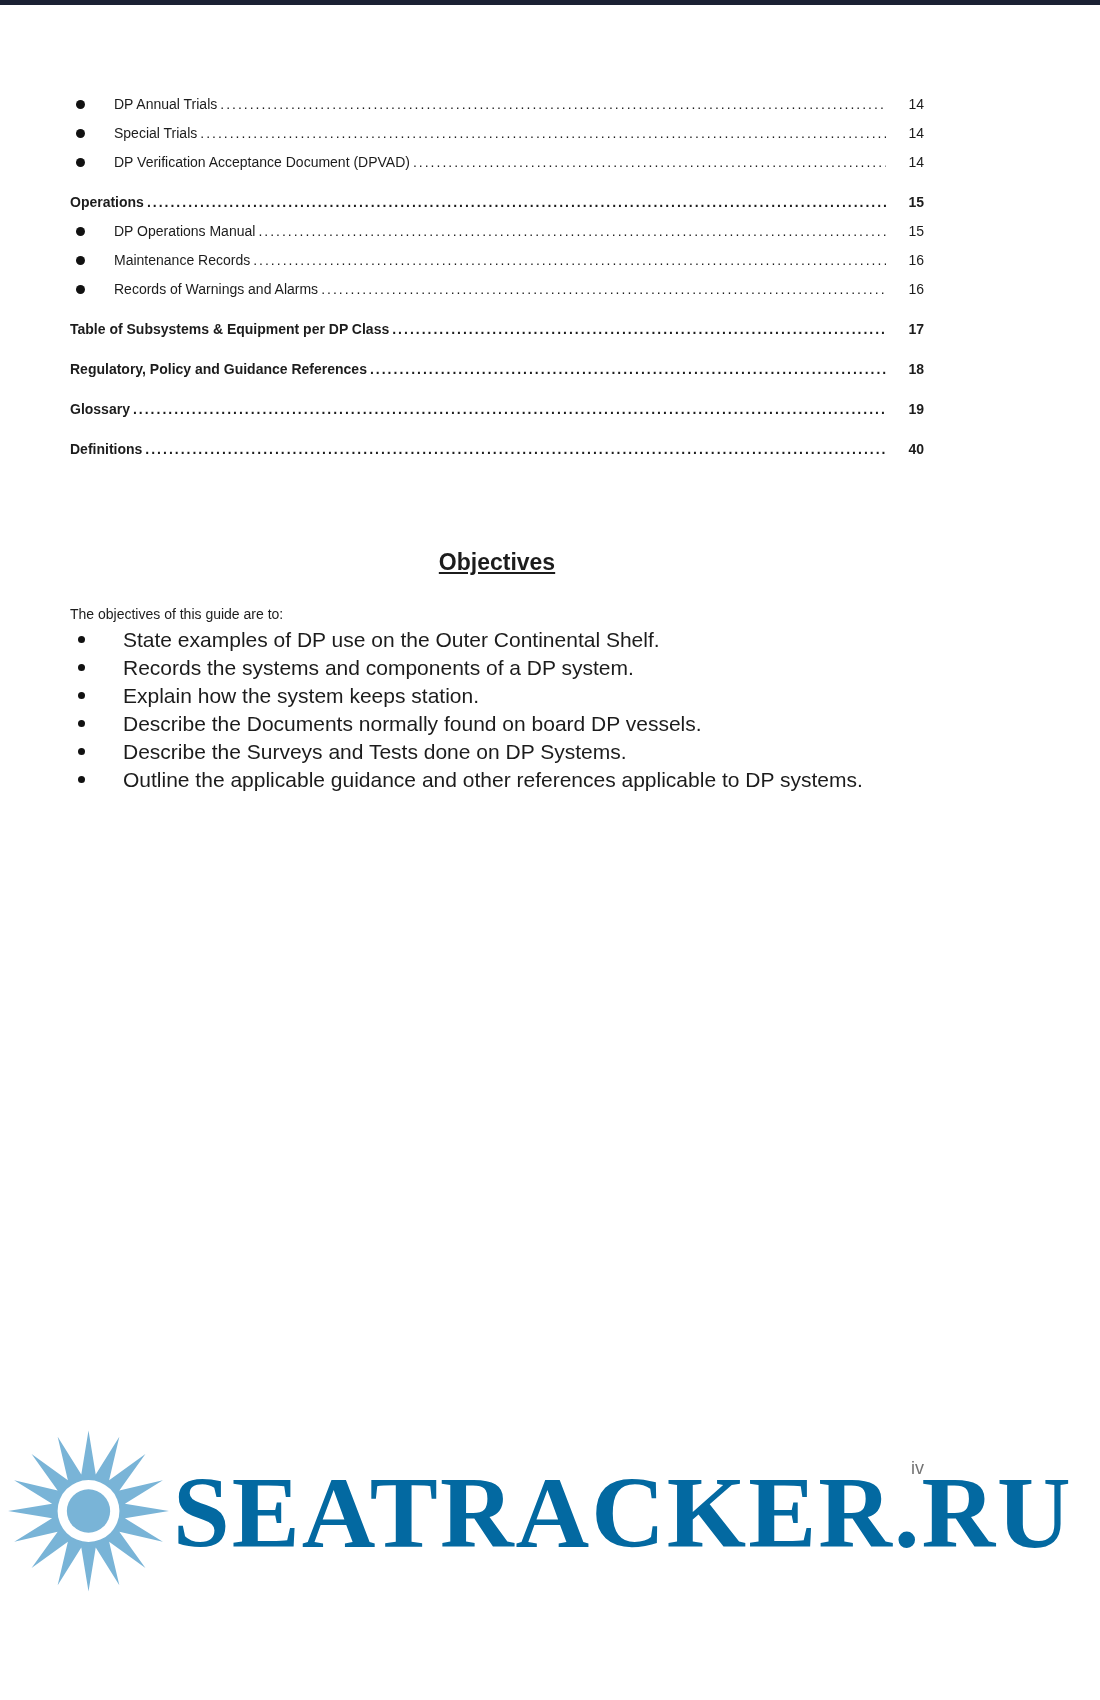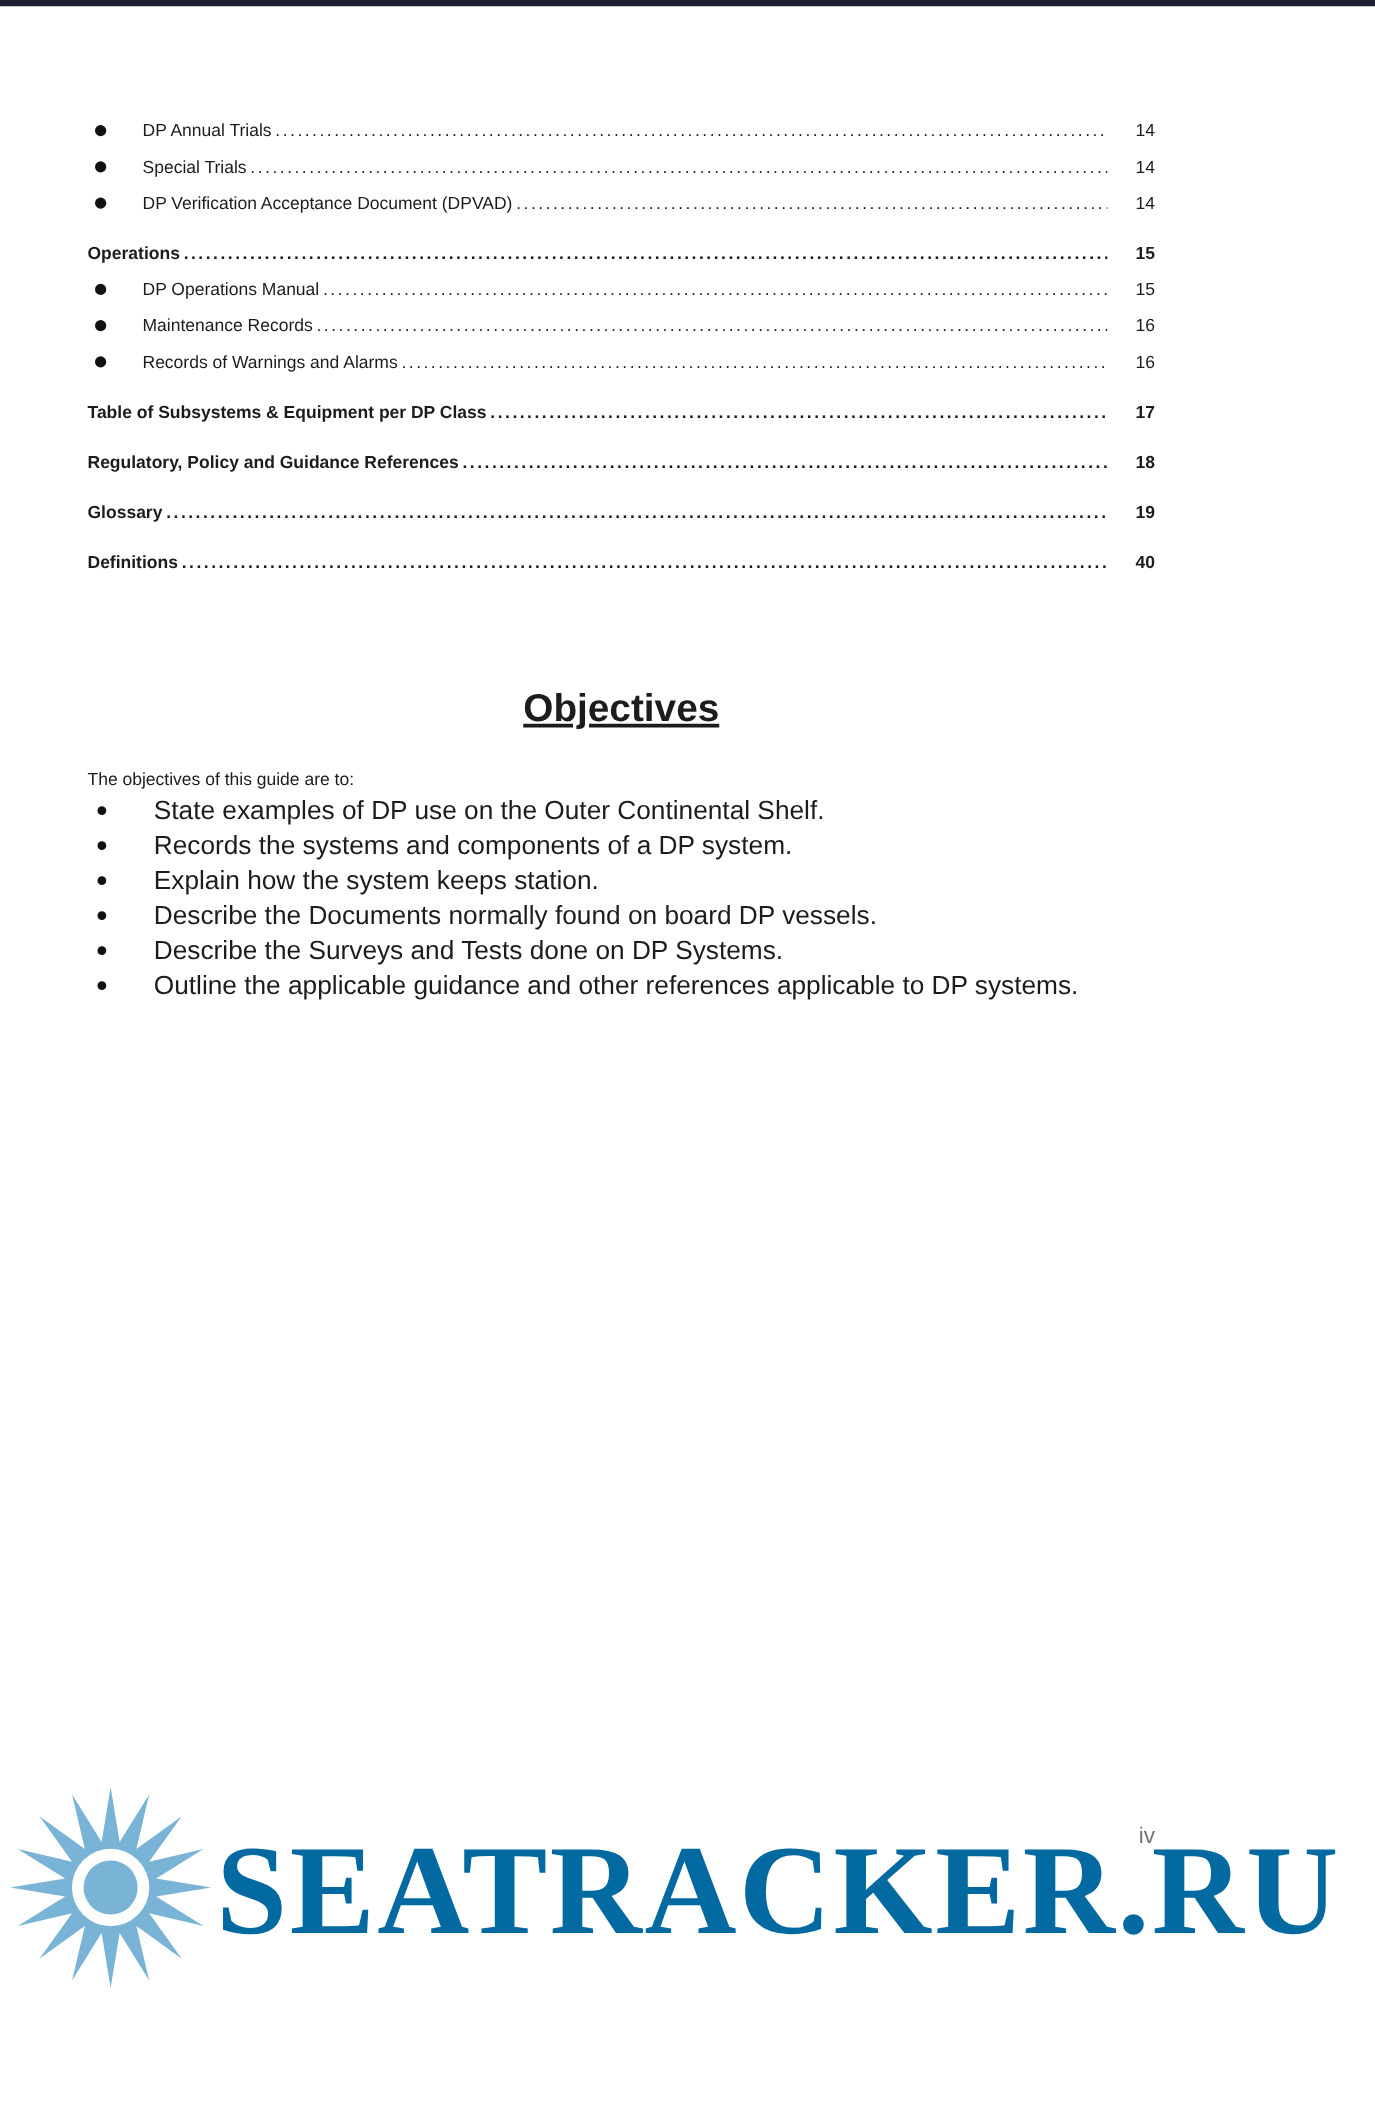--- a/index.html
+++ b/index.html
@@ -51,21 +51,21 @@
     content: "....................................................................................................................................................................................................................";
   }
   .toc-page {
     flex: none;
     min-width: 32px;
     text-align: right;
   }
   .objectives { margin-top: 92px; }
   .obj-title {
     text-align: center;
-    font-size: 31px;
+    font-size: 23px;
     font-weight: bold;
     text-decoration: underline;
     margin: 16px;
   }
   .obj-intro {
     font-size: 14px;
     margin-top: 30px;
     margin-bottom: 6px;
   }
   .obj-row {

